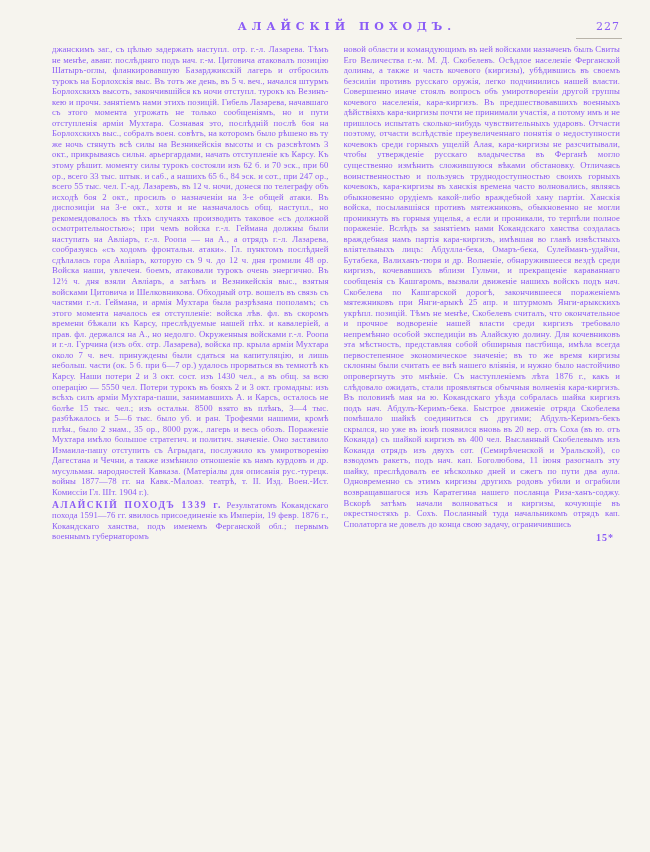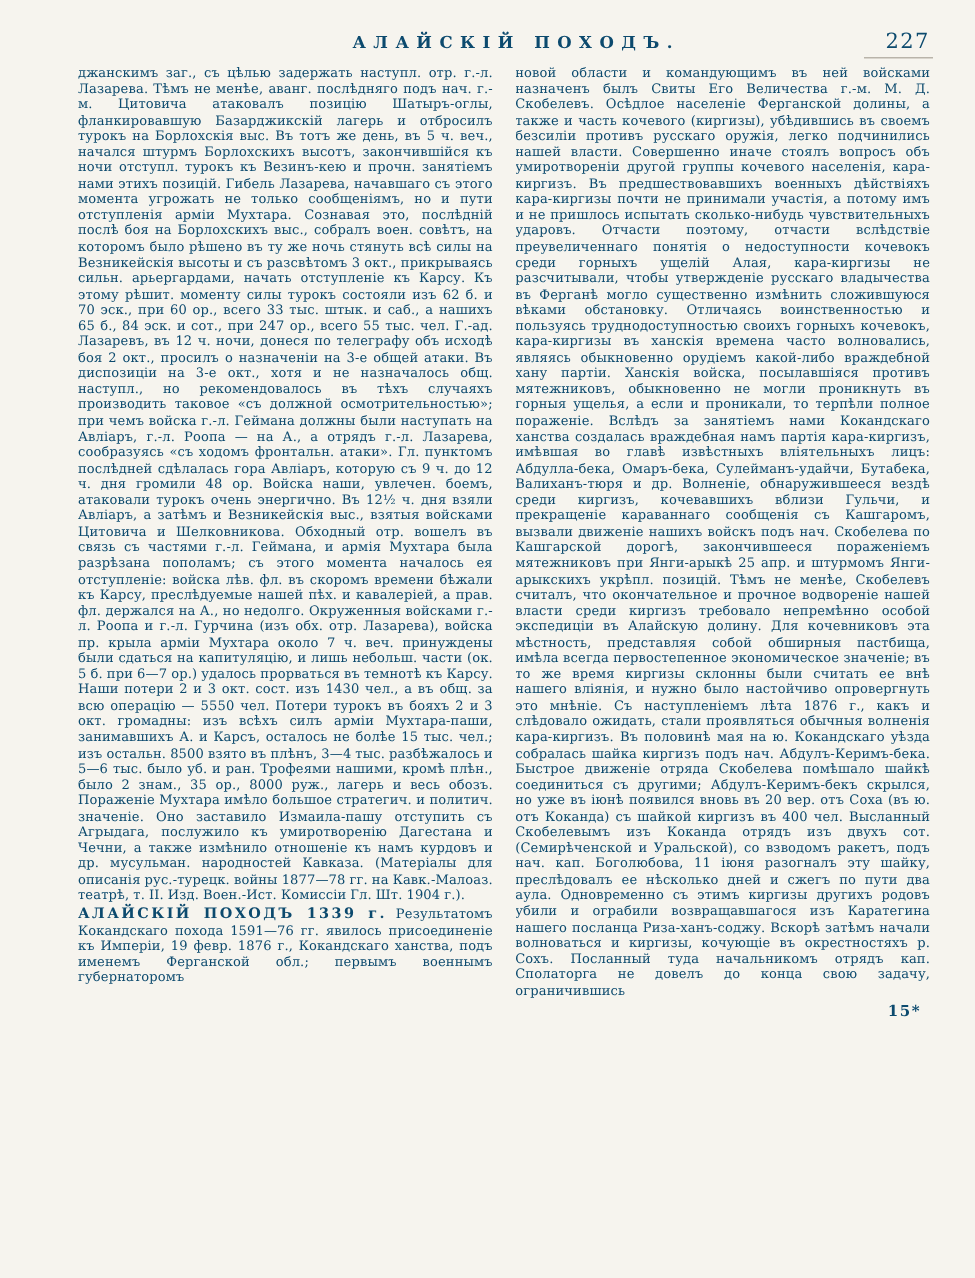--- a/index.html
+++ b/index.html
@@ -6,39 +6,39 @@
   body {
     width: 650px; height: 852px;
     background: #e9e7e2;
     font-family: "DejaVu Serif", "Liberation Serif", serif;
   }
   .page {
     position: relative;
     width: 650px; height: 852px;
     background: #f6f4ee;
     overflow: hidden;
-    color: #0c4a6e;
+    color: #8b5cf6;
     box-sizing: border-box;
   }
   .header {
     position: absolute;
     top: 20px; left: 52px; right: 30px;
     height: 18px;
     display: flex; align-items: baseline;
   }
   .running-title {
     flex: 1;
     text-align: center;
     font-weight: bold;
     font-size: 11px;
     letter-spacing: 5px;
     white-space: nowrap;
   }
   .page-number {
-    font-size: 14px;
+    font-size: 11px;
     letter-spacing: 1px;
   }
   .pagenum-rule {
     position: absolute;
     top: 38px; right: 28px;
     width: 46px; height: 1px;
     background: #b9b4aa;
   }
   .columns {
     position: absolute;
@@ -47,20 +47,21 @@
     gap: 15px;
   }
   .col {
     width: 50%;
     font-size: 8.7px;
     line-height: 10.55px;
     text-align: justify;
     letter-spacing: 0.1px;
     word-spacing: -0.2px;
     overflow: hidden;
+    font-family: Liberation Serif, serif;
   }
   .col p { margin: 0; }
   .article-heading {
     font-weight: bold;
     font-size: 9.6px;
     letter-spacing: 1.6px;
   }
   .article-para { margin-top: 2px !important; }
   .signature-mark {
     text-align: right;

